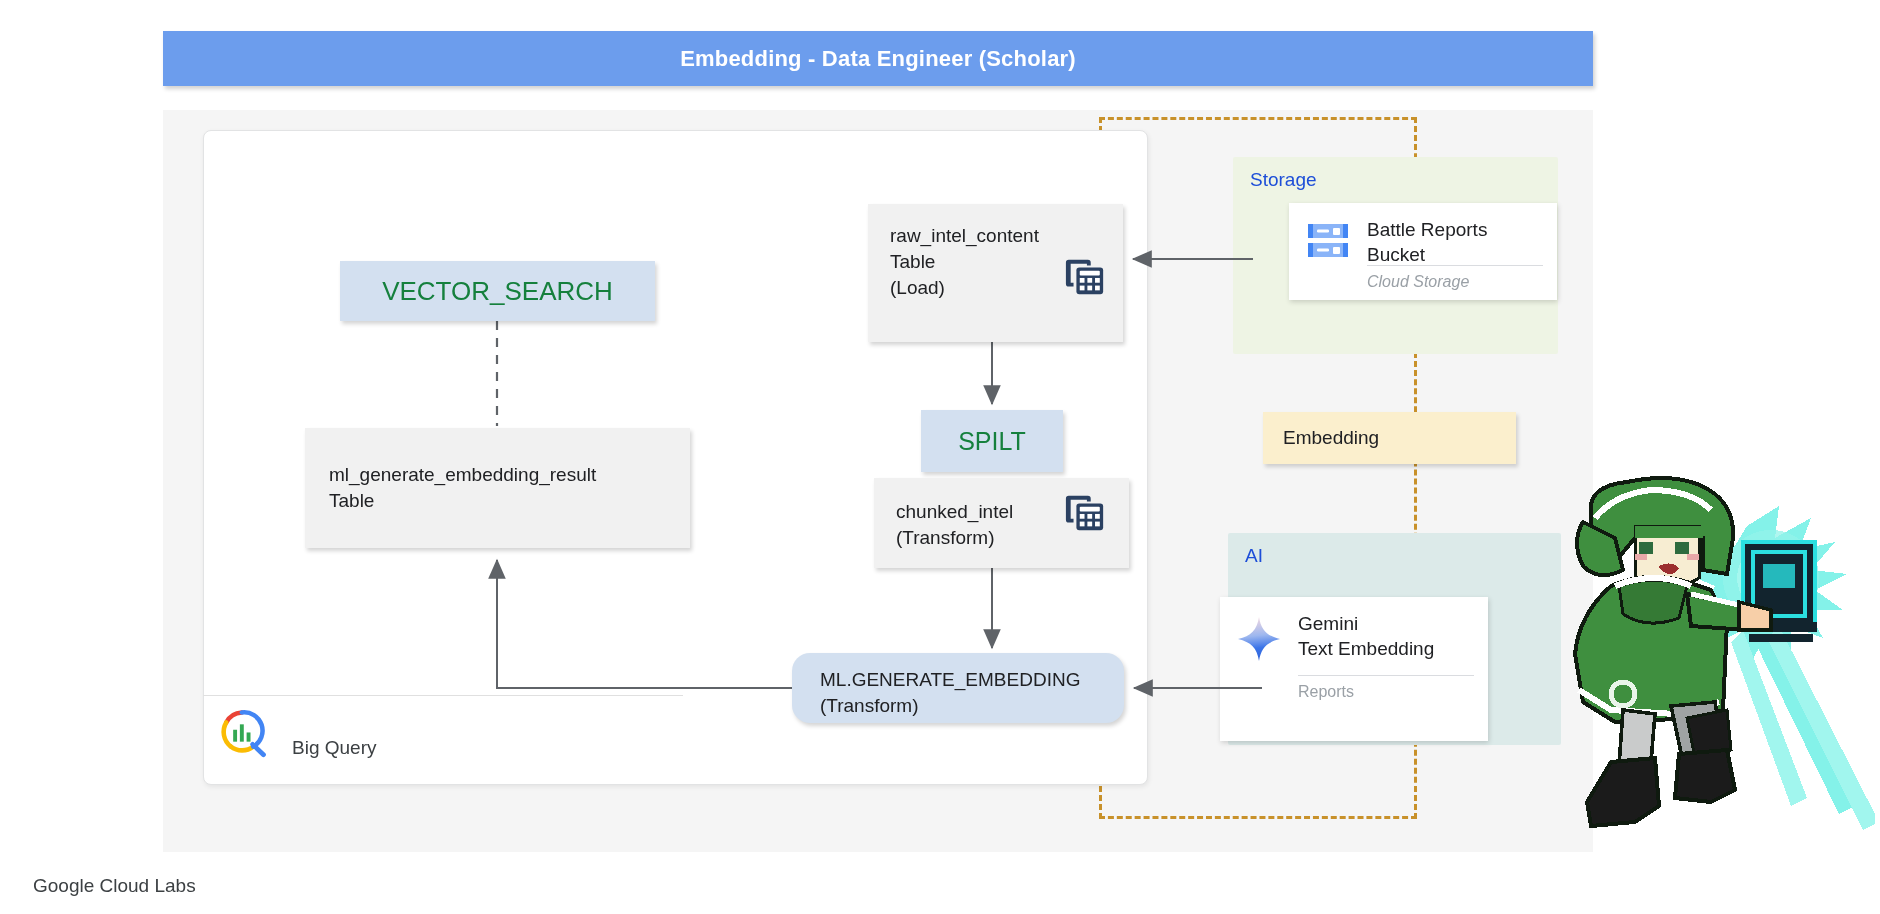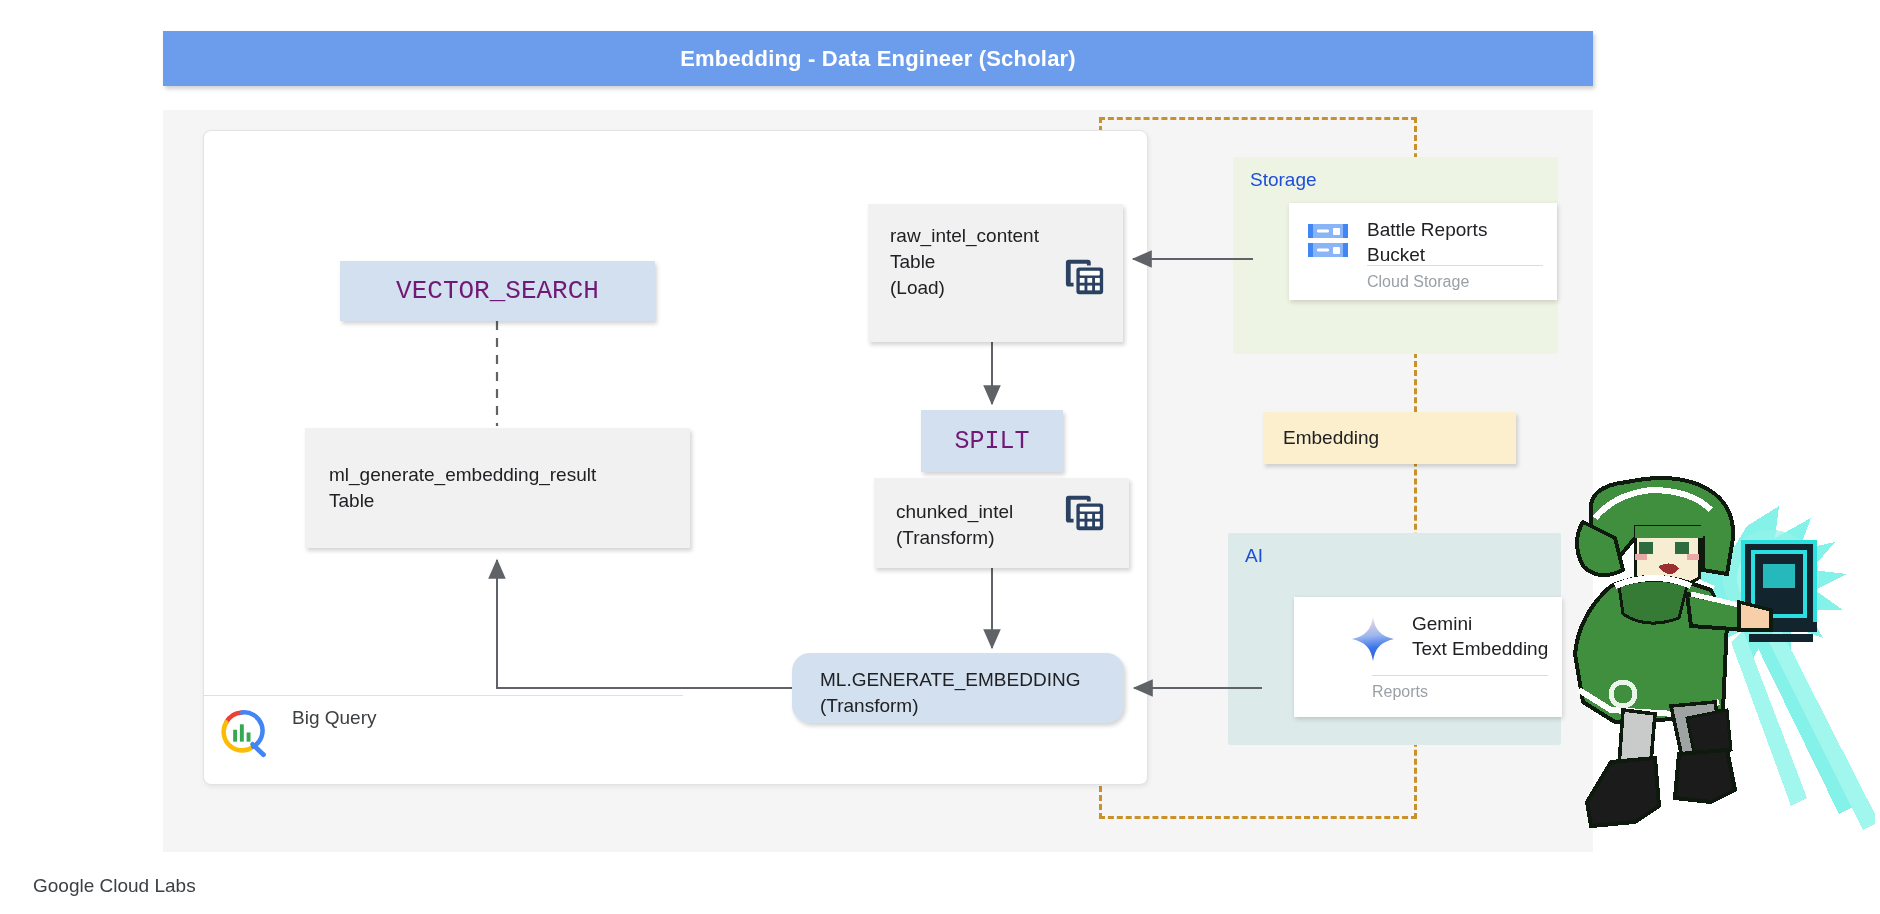--- a/index.html
+++ b/index.html
@@ -45,21 +45,21 @@
   }
   .bq-footline {
     position: absolute;
     left: 203px; top: 695px;
     width: 480px; height: 1px;
     background: #e0e0e0;
   }
   .bq-logo-row {
     position: absolute;
     left: 218px; top: 707px;
-    display: flex; align-items: flex-start; gap: 22px;
+    display: flex; align-items: flex-end; gap: 22px;
   }
   .bq-logo { width: 52px; height: 52px; display: block; }
   .bq-label { font-size: 19px; color: #3c4043; }
 
   
   .dashed-region {
     position: absolute;
     left: 1099px; top: 117px;
     width: 318px; height: 702px;
     border: 3px dashed #c8912a;
@@ -88,42 +88,42 @@
   }
 
   
   .svc-card {
     position: absolute;
     background: #ffffff;
     box-shadow: 1px 2px 5px rgba(0,0,0,.16);
     padding: 0;
   }
   .svc-storage { left: 1253px; top: 203px; width: 268px; height: 97px; margin-left: 36px; }
-  .svc-ai      { left: 1294px; top: 597px; width: 268px; height: 120px; padding-left: 40px; }
+  .svc-ai      { left: 1220px; top: 597px; width: 268px; height: 144px; }
   .svc-inner {
     display: flex; align-items: flex-start;
     padding: 14px 16px 0 16px;
     gap: 16px;
   }
   .svc-icon { flex: 0 0 auto; width: 46px; display:flex; align-items:center; justify-content:center; padding-top:4px;}
   .svc-texts { flex: 1 1 auto; }
   .svc-title-line { font-size: 19px; color: #202124; line-height: 1.33; white-space: nowrap; }
   .svc-divider {
     position: absolute;
     left: 78px; right: 14px;
     background: #dadce0; height: 1px;
   }
   .svc-storage .svc-divider { top: 62px; }
   .svc-ai .svc-divider { top: 78px; }
   .svc-sub {
     position: absolute;
     left: 78px;
     font-size: 16px; color: #9aa0a6;
   }
-  .svc-storage .svc-sub { top: 70px; }
+  .svc-storage .svc-sub { top: 70px; font-style: italic; }
   .svc-ai .svc-sub { top: 86px; }
 
   
   .connection-box {
     position: absolute;
     left: 1263px; top: 412px;
     width: 253px; height: 52px;
     background: #fbefcd;
     display: flex; align-items: center;
     padding-left: 20px;
@@ -141,21 +141,21 @@
 
   .node-text {
     position: absolute;
     font-size: 19px; color: #202124;
     line-height: 1.38;
     white-space: pre-line;
   }
   .node-center {
     width: 100%; height: 100%;
     display: flex; align-items: center; justify-content: center;
-    font-size: 26px; color: #701a75; font-family: Liberation Mono, monospace;
+    font-size: 26px; color: #15803d;
   }
 
   .n-vector-search { left: 340px; top: 261px; width: 315px; height: 60px; }
   .n-ml-result     { left: 305px; top: 428px; width: 385px; height: 120px; }
   .n-ml-result .node-text { left: 24px; top: 34px; }
   .n-raw-intel     { left: 868px; top: 204px; width: 255px; height: 138px; }
   .n-raw-intel .node-text { left: 22px; top: 19px; }
   .n-spilt         { left: 921px; top: 410px; width: 142px; height: 62px; }
   .n-spilt .node-center { font-size: 25px; }
   .n-chunked       { left: 874px; top: 478px; width: 255px; height: 90px; }

